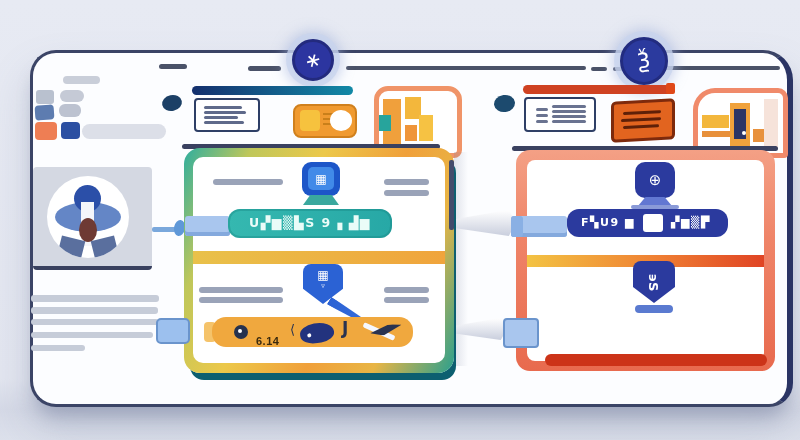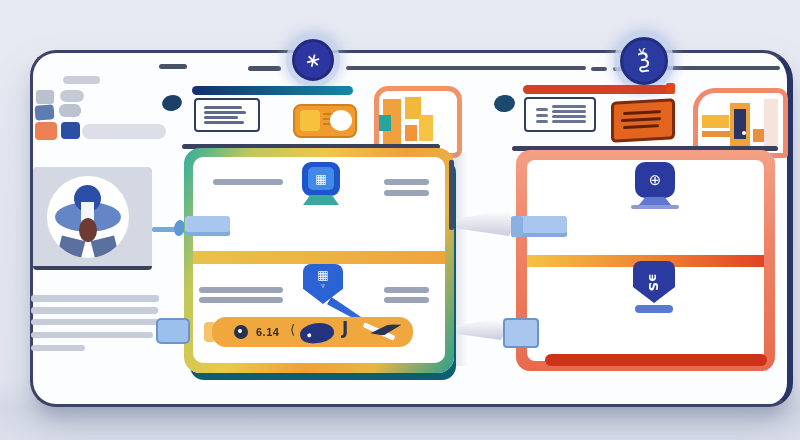--- a/index.html
+++ b/index.html
@@ -148,20 +148,25 @@
 
   <div class="abs" style="left:302px;top:162px;width:40px;height:44px">
     <div class="abs" style="left:0;top:0;width:38px;height:34px;border-radius:9px;background:#1d56c8"></div>
     <div class="abs" style="left:6px;top:5px;width:26px;height:23px;border-radius:5px;background:#418ae8;display:flex;align-items:center;justify-content:center">
       <span class="sym" style="font-size:12px">▦</span>
     </div>
     <div class="abs" style="left:1px;top:33px;width:36px;height:10px;background:#3aa89e;clip-path:polygon(20% 0,80% 0,100% 100%,0 100%)"></div>
   </div>
 
   <div class="connector" style="left:185px;top:216px;width:45px;height:20px"></div>
+  <div class="abs" style="left:228px;top:209px;width:164px;height:29px;border-radius:12px;
+              background:linear-gradient(90deg,#35b8b0,#27a8a6);box-shadow:inset 0 0 0 2px rgba(20,130,125,.35);
+              display:flex;align-items:center;justify-content:center">
+    <span class="sym banner-text" style="position:static;font-size:12.5px;color:#eafcf8">U▞▆▒▙S 9 ▖▟▆</span>
+  </div>
 
   <div class="line" style="left:199px;top:287px;width:84px;height:6px"></div>
   <div class="line" style="left:199px;top:297px;width:84px;height:6px"></div>
   <div class="line" style="left:384px;top:287px;width:45px;height:6px"></div>
   <div class="line" style="left:384px;top:297px;width:45px;height:6px"></div>
 
   <div class="abs" style="left:301px;top:262px;width:100px;height:78px">
     <div class="abs" style="left:2px;top:2px;width:40px;height:40px;background:#2b62d4;border-radius:8px;
                 clip-path:polygon(0 0,100% 0,100% 62%,50% 100%,0 62%);
                 display:flex;flex-direction:column;align-items:center;padding-top:5px;box-sizing:border-box">
@@ -171,21 +176,21 @@
     <div class="abs" style="left:28px;top:34px;width:66px;height:9px;background:linear-gradient(90deg,#2b62d4,#3a72e0);
                 transform:rotate(31deg);transform-origin:0 50%;clip-path:polygon(0 0,100% 42%,100% 58%,0 100%)"></div>
   </div>
 
   <div class="abs" style="left:156px;top:318px;width:30px;height:22px;border-radius:5px;background:#9cc0ee;border:2px solid #6a94cc"></div>
   <div class="abs" style="left:204px;top:322px;width:12px;height:20px;border-radius:4px;background:#f5c36a"></div>
   <div class="abs" style="left:212px;top:317px;width:201px;height:30px;border-radius:14px;background:#f0a83e">
     <div class="abs" style="left:22px;top:8px;width:14px;height:14px;border-radius:50%;background:#26324e">
       <div class="abs" style="left:4px;top:4px;width:4px;height:4px;border-radius:50%;background:#fff"></div>
     </div>
-    <span class="abs" style="left:44px;top:9px;font-size:11px;font-weight:bold;color:#3b2a0e;letter-spacing:.5px">6.14</span>
+    <span class="abs" style="left:44px;top:18px;font-size:11px;font-weight:bold;color:#3b2a0e;letter-spacing:.5px">6.14</span>
     <span class="sym abs" style="left:78px;top:6px;font-size:13px;color:#2a3350">⟨</span>
     <div class="abs" style="left:88px;top:6px;width:34px;height:20px;border-radius:60% 70% 55% 60%;background:#23337e;transform:rotate(-10deg)">
       <div class="abs" style="left:7px;top:9px;width:4px;height:4px;border-radius:50%;background:#fff"></div>
     </div>
     <span class="sym abs" style="left:130px;top:3px;font-size:17px;font-weight:bold;color:#2a3350">J</span>
     <div class="abs" style="left:150px;top:12px;width:34px;height:5px;border-radius:2px;background:#f5f8ff;transform:rotate(24deg)"></div>
     <div class="abs" style="left:158px;top:8px;width:32px;height:10px;background:#2a3350;transform:rotate(-8deg);
                 clip-path:polygon(0 60%,60% 0,100% 20%,40% 100%)"></div>
   </div>
 
@@ -202,20 +207,25 @@
                 display:flex;align-items:center;justify-content:center">
       <span class="sym" style="font-size:15px">⊕</span>
     </div>
     <div class="abs" style="left:5px;top:37px;width:34px;height:9px;background:#6277d2;clip-path:polygon(22% 0,78% 0,100% 100%,0 100%)"></div>
     <div class="abs" style="left:-2px;top:45px;width:48px;height:4px;border-radius:3px;background:#8a9ad8"></div>
   </div>
 
   <div class="connector" style="left:511px;top:216px;width:56px;height:21px">
     <div class="abs" style="left:0;top:0;width:12px;height:21px;border-radius:3px;background:#8ab0e4"></div>
   </div>
+  <div class="abs" style="left:567px;top:209px;width:161px;height:28px;border-radius:12px;background:#2b3a9e">
+    <span class="sym banner-text" style="left:14px;top:8px;font-size:11px">F▚U9 ▆</span>
+    <div class="abs" style="left:76px;top:5px;width:20px;height:18px;border-radius:3px;background:#fff"></div>
+    <span class="sym banner-text" style="left:104px;top:8px;font-size:11px">▞▆▒▛</span>
+  </div>
 
   <div class="abs" style="left:631px;top:261px;width:46px;height:54px">
     <div class="abs" style="left:2px;top:0;width:42px;height:42px;background:#2b3a9e;border-radius:8px;
                 clip-path:polygon(0 0,100% 0,100% 62%,50% 100%,0 62%);
                 display:flex;align-items:center;justify-content:center">
       <span class="sym" style="font-size:13px;font-weight:bold;transform:rotate(90deg)">϶S</span>
     </div>
     <div class="abs" style="left:4px;top:44px;width:38px;height:8px;border-radius:4px;background:#5a7ad0"></div>
   </div>
 

